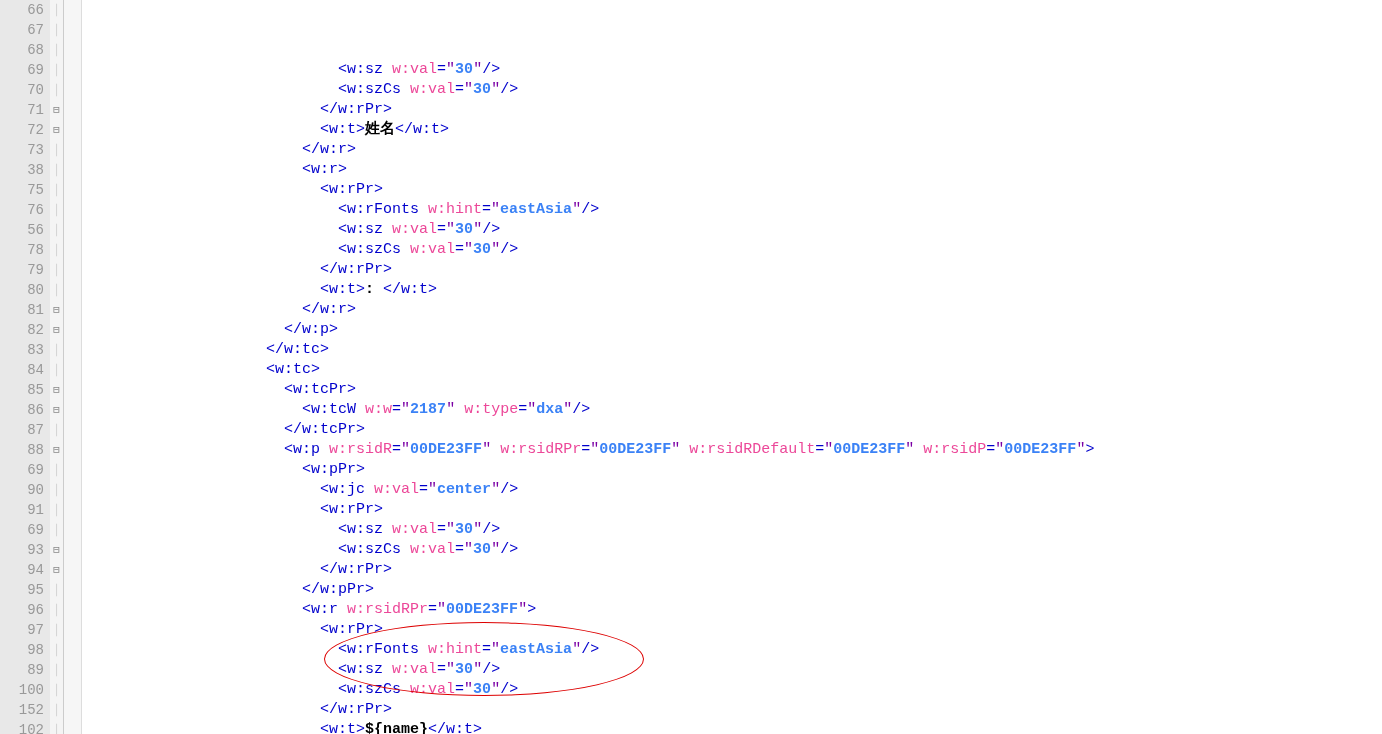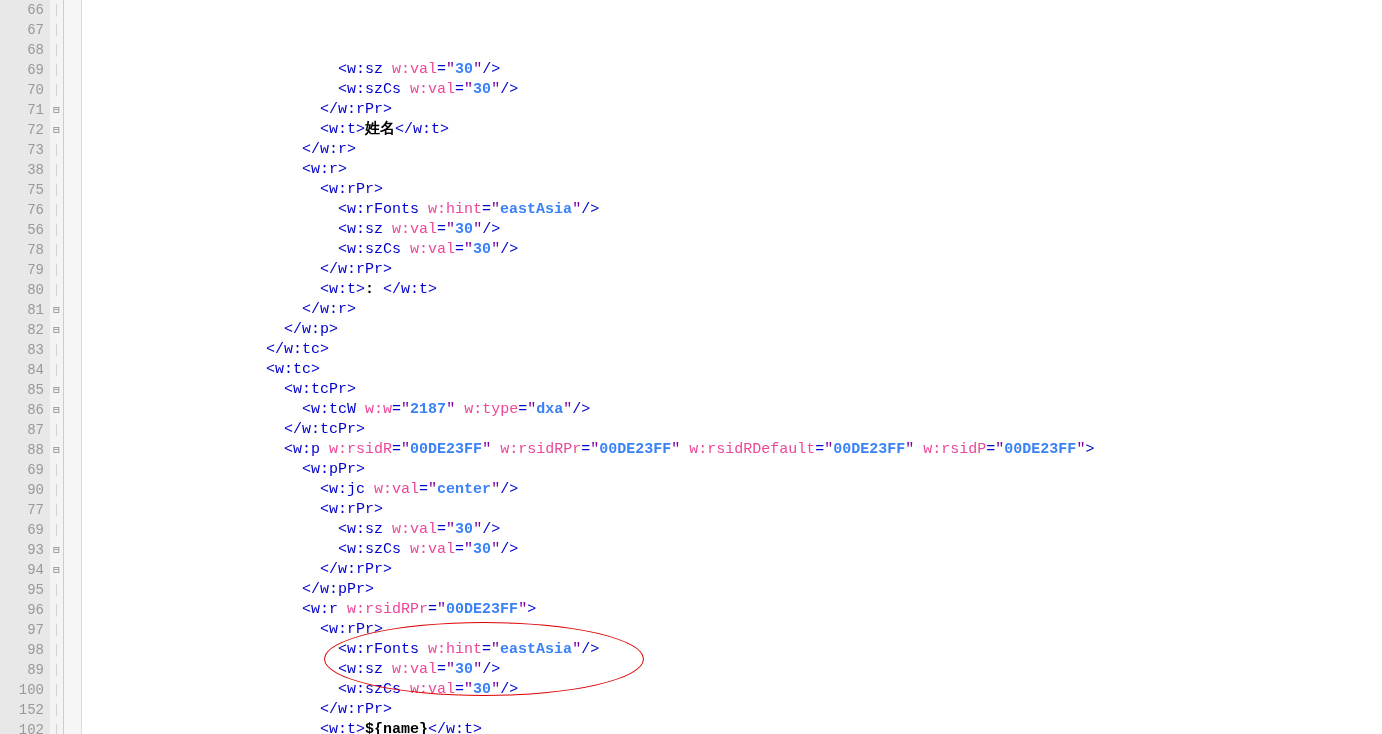--- a/index.html
+++ b/index.html
@@ -92,21 +92,21 @@
       <div>81</div>
       <div>82</div>
       <div>83</div>
       <div>84</div>
       <div>85</div>
       <div>86</div>
       <div>87</div>
       <div>88</div>
       <div>69</div>
       <div>90</div>
-      <div>77</div>
+      <div>91</div>
       <div>69</div>
       <div>93</div>
       <div>94</div>
       <div>95</div>
       <div>96</div>
       <div>97</div>
       <div>98</div>
       <div>89</div>
       <div>100</div>
       <div>152</div>

